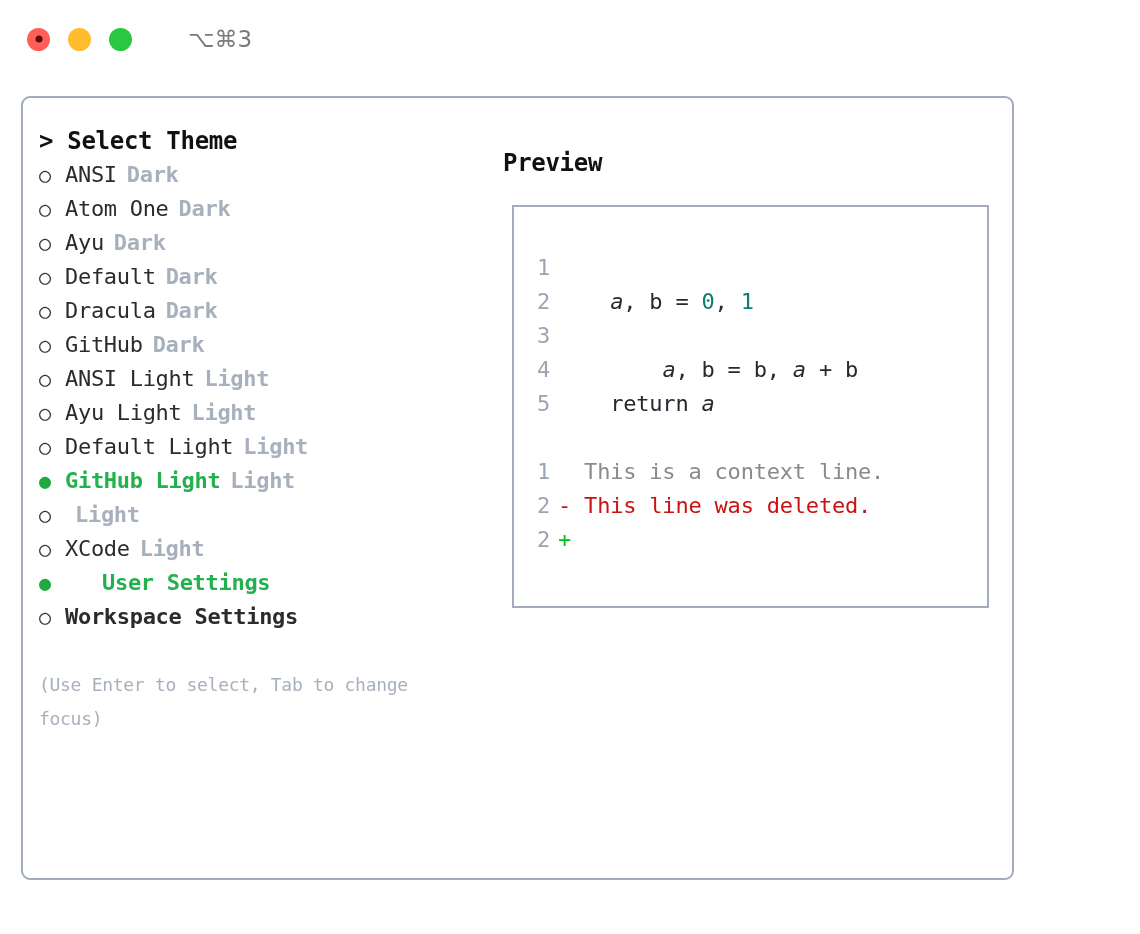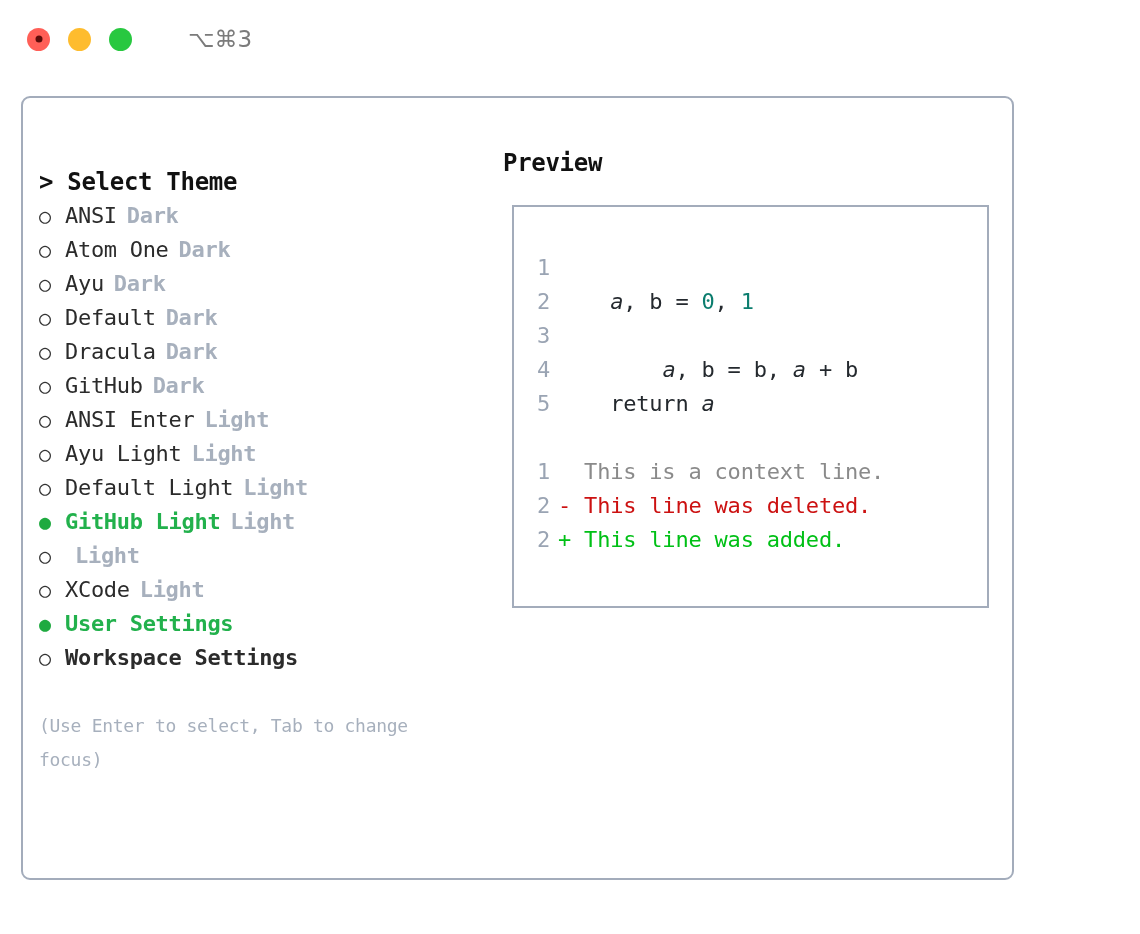--- a/index.html
+++ b/index.html
@@ -74,21 +74,21 @@
   .panel-inner {
     position: absolute;
     left: 0; top: 0;
     width: 100%; height: 100%;
     display: flex;
   }
 
   
   .left-col {
     width: 470px;
-    padding: 67px 0 0 16px;
+    padding: 26px 0 0 16px;
     flex: none;
   }
 
   .section-header {
     font-size: 24px;
     font-weight: bold;
     color: #111111;
     line-height: 34px;
     white-space: pre;
     letter-spacing: -0.3px;
@@ -125,21 +125,21 @@
     font-size: 22px;
     color: #222222;
     line-height: 34px;
     margin-left: 26px;
     white-space: pre;
     letter-spacing: -0.3px;
     margin-top: 34px;
   }
 
   .apply-row .opt-name { font-weight: bold; }
-  .apply-row.selected .opt-name { color: #22b14c; }
+  .apply-row.selected .opt-name { color: #22b14c; margin-left: 37px; }
 
   .hint {
     margin-top: 34px;
     font-size: 18px;
     color: #a7b0bd;
     line-height: 34px;
     width: 410px;
     letter-spacing: -0.3px;
   }
 
@@ -216,21 +216,21 @@
 
       <div class="section-header">&gt; Select Theme</div>
 
       <div id="theme-list">
           <div class="opt-row"><span class="bullet">○</span><span class="opt-name">ANSI</span><span class="opt-variant">Dark</span></div>
           <div class="opt-row"><span class="bullet">○</span><span class="opt-name">Atom One</span><span class="opt-variant">Dark</span></div>
           <div class="opt-row"><span class="bullet">○</span><span class="opt-name">Ayu</span><span class="opt-variant">Dark</span></div>
           <div class="opt-row"><span class="bullet">○</span><span class="opt-name">Default</span><span class="opt-variant">Dark</span></div>
           <div class="opt-row"><span class="bullet">○</span><span class="opt-name">Dracula</span><span class="opt-variant">Dark</span></div>
           <div class="opt-row"><span class="bullet">○</span><span class="opt-name">GitHub</span><span class="opt-variant">Dark</span></div>
-          <div class="opt-row"><span class="bullet">○</span><span class="opt-name">ANSI Enter</span><span class="opt-variant">Light</span></div>
+          <div class="opt-row"><span class="bullet">○</span><span class="opt-name">ANSI Light</span><span class="opt-variant">Light</span></div>
           <div class="opt-row"><span class="bullet">○</span><span class="opt-name">Ayu Light</span><span class="opt-variant">Light</span></div>
           <div class="opt-row"><span class="bullet">○</span><span class="opt-name">Default Light</span><span class="opt-variant">Light</span></div>
           <div class="opt-row selected"><span class="bullet sel">●</span><span class="opt-name">GitHub Light</span><span class="opt-variant">Light</span></div>
           <div class="opt-row"><span class="bullet">○</span><span class="opt-variant">Light</span></div>
           <div class="opt-row"><span class="bullet">○</span><span class="opt-name">XCode</span><span class="opt-variant">Light</span></div>
         </div>
 
 
       <div id="apply-list">
           <div class="opt-row apply-row selected"><span class="bullet sel">●</span><span class="opt-name">User Settings</span></div>
@@ -248,19 +248,19 @@
             <div class="code-line"><span class="lineno">1</span></div>
             <div class="code-line"><span class="lineno">2</span><span class="code-text"><span class="tok-plain">    </span><span class="tok-var">a</span><span class="tok-plain">, </span><span class="tok-plain">b</span><span class="tok-plain"> = </span><span class="tok-num">0</span><span class="tok-plain">, </span><span class="tok-num">1</span></span></div>
             <div class="code-line"><span class="lineno">3</span></div>
             <div class="code-line"><span class="lineno">4</span><span class="code-text"><span class="tok-plain">        </span><span class="tok-var">a</span><span class="tok-plain">, b = b, </span><span class="tok-var">a</span><span class="tok-plain"> + b</span></span></div>
             <div class="code-line"><span class="lineno">5</span><span class="code-text"><span class="tok-plain">    return </span><span class="tok-var">a</span></span></div>
           </div>
         <div class="gap-line"></div>
         <div id="diff-block">
             <div class="code-line"><span class="lineno">1</span><span class="diff-ctx">  </span><span class="diff-ctx">This is a context line.</span></div>
             <div class="code-line"><span class="lineno">2</span><span class="diff-del">- </span><span class="diff-del">This line was deleted.</span></div>
-            <div class="code-line"><span class="lineno">2</span><span class="diff-add">+ </span><span class="diff-add">This line was added.</span></div>
+            <div class="code-line"><span class="lineno">2</span><span class="diff-add">+ </span></div>
           </div>
       </div>
     </div>
 
   </div>
 </div>
 
 </body></html>

